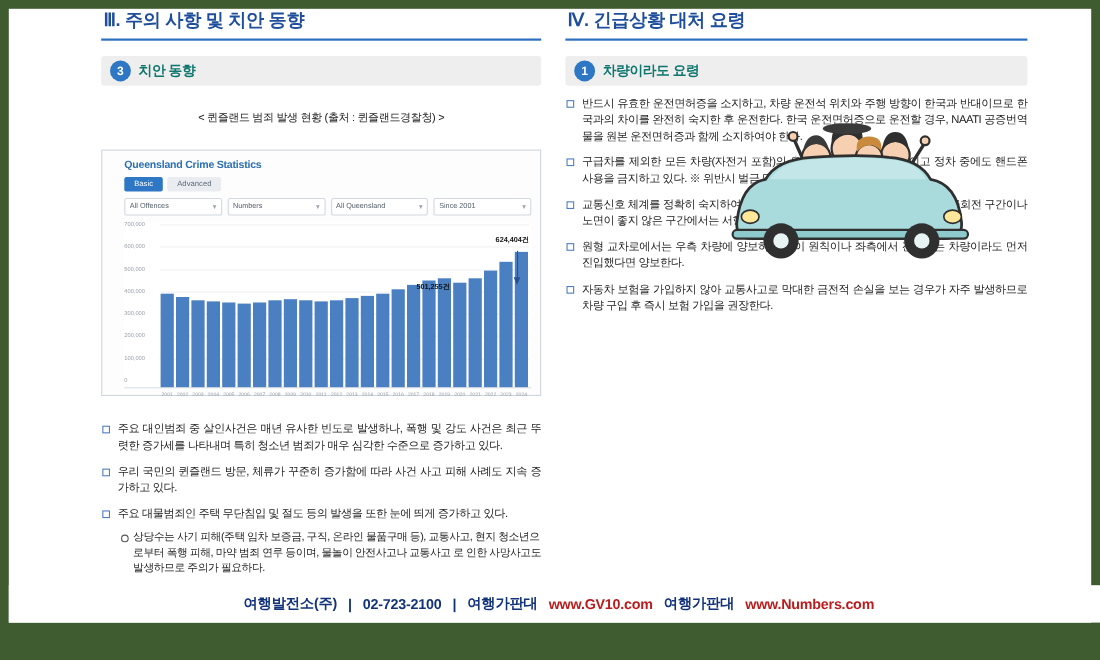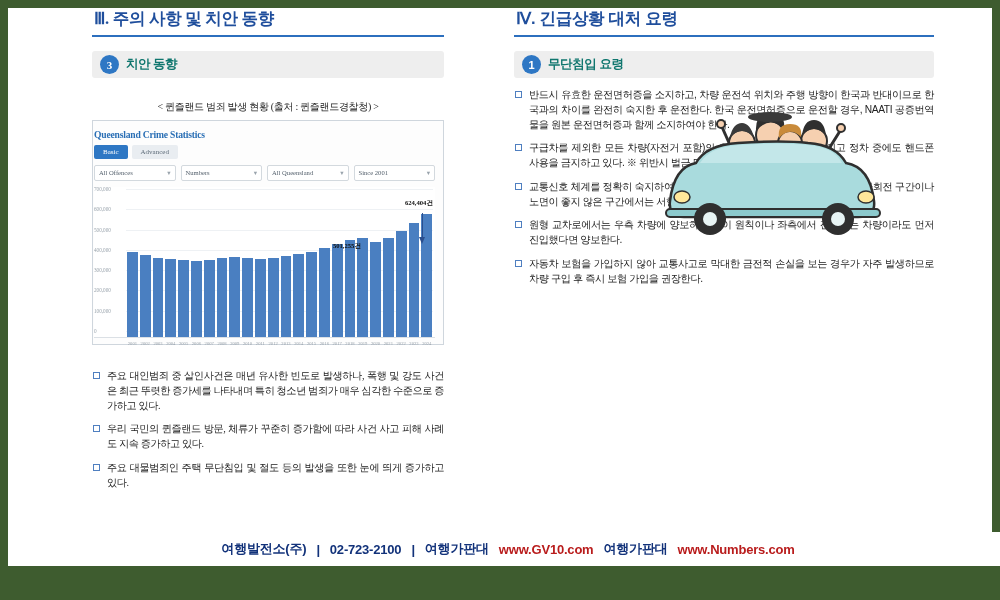--- a/index.html
+++ b/index.html
@@ -6,21 +6,21 @@
   body{
     width:1000px;height:600px;overflow:hidden;
     background:#3e5c2f;
     font-family:"Liberation Sans", sans-serif;
   }
   .page{
     position:absolute;left:8px;top:8px;width:984px;height:558px;
     background:#ffffff;
   }
   .col{position:absolute;top:0;}
-  .col-left{left:84px;width:352px;font-family:Liberation Serif, serif;}
+  .col-left{left:84px;width:400px;}
   .col-right{left:506px;width:420px;}
 
   
   .sec-head{
     position:relative;margin:0;padding:0 0 5px 2px;
     font-size:16.5px;font-weight:bold;color:#1f4e9c;
     border-bottom:2px solid #2c6fbe;
     letter-spacing:-0.3px;
   }
 
@@ -56,22 +56,22 @@
   .sub-bullets li:before{
     content:"";position:absolute;left:2px;top:4px;width:5px;height:5px;
     border:1px solid #555;border-radius:50%;background:#fff;
   }
 
   
   .chart-caption{
     text-align:center;font-size:10px;color:#222;margin-top:22px;letter-spacing:-0.3px;
   }
   .chart-card{
-    margin-top:6px;border:1px solid #cfd6dd;background:#fdfdfd;
-    padding:8px 8px 6px 1px;
+    margin-top:22px;border:1px solid #cfd6dd;background:#fdfdfd;
+    padding:8px 8px 6px 20px;
   }
   .chart-title{font-size:9.6px;font-weight:bold;color:#2a6fb5;letter-spacing:-0.2px;}
   .chart-tabs{display:flex;gap:4px;margin-top:5px;}
   .chart-tabs .tab{
     font-size:7px;padding:3px 9px;border-radius:2px;background:#e9edf1;color:#5d6b78;
   }
   .chart-tabs .tab.active{background:#2e77c4;color:#fff;}
   .chart-filters{display:flex;gap:5px;margin-top:6px;}
   .filter{
     flex:1;border:1px solid #d3d9de;background:#fff;border-radius:2px;
@@ -226,30 +226,33 @@
         <div class="arrow-stem" style="right:12px;top:26px;height:26px;"></div>
         <div class="arrow" style="right:10px;top:50px;transform:rotate(180deg);"></div>
       </div>
     </div>
 
     <ul class="bullets" style="margin-top:24px;">
       <li>주요 대인범죄 중 살인사건은 매년 유사한 빈도로 발생하나, 폭행 및 강도 사건은 최근 뚜렷한 증가세를 나타내며 특히 청소년 범죄가 매우 심각한 수준으로 증가하고 있다.</li>
       <li>우리 국민의 퀸즐랜드 방문, 체류가 꾸준히 증가함에 따라 사건 사고 피해 사례도 지속 증가하고 있다.</li>
       <li>주요 대물범죄인 주택 무단침입 및 절도 등의 발생을 또한 눈에 띄게 증가하고 있다.</li>
     </ul>
+    <ul class="sub-bullets" style="margin-left:16px;">
+      <li>상당수는 사기 피해(주택 임차 보증금, 구직, 온라인 물품구매 등), 교통사고, 현지 청소년으로부터 폭행 피해, 마약 범죄 연루 등이며, 물놀이 안전사고나 교통사고 로 인한 사망사고도 발생하므로 주의가 필요하다.</li>
+    </ul>
 
   </div>
 
   <div class="col col-right">
 
     <div class="sec-head">Ⅳ. 긴급상황 대처 요령</div>
 
     <div class="sub-head">
       <div class="badge">1</div>
-      <div class="txt">무단침입 요령</div>
+      <div class="txt">차량이라도 요령</div>
     </div>
 
     <ul class="bullets" style="margin-top:10px;">
       <li>반드시 유효한 운전면허증을 소지하고, 차량 운전석 위치와 주행 방향이 한국과 반대이므로 한국과의 차이를 완전히 숙지한 후 운전한다. 한국 운전면허증으로 운전할 경우, NAATI 공증번역물을 원본 운전면허증과 함께 소지하여야 한다.</li>
       <li>구급차를 제외한 모든 차량(자전거 포함)의 운전자는 주행 중은 물론이고 정차 중에도 핸드폰 사용을 금지하고 있다.  ※ 위반시 벌금 및 벌점 부과</li>
       <li>교통신호 체계를 정확히 숙지하여, 이동 경로 및 도로 상황을 사전에 파악하여 급회전 구간이나 노면이 좋지 않은 구간에서는 서행한다.</li>
       <li>원형 교차로에서는 우측 차량에 양보하는 것이 원칙이나 좌측에서 진입하는 차량이라도 먼저 진입했다면 양보한다.</li>
       <li>자동차 보험을 가입하지 않아 교통사고로 막대한 금전적 손실을 보는 경우가 자주 발생하므로 차량 구입 후 즉시 보험 가입을 권장한다.</li>
     </ul>
 

